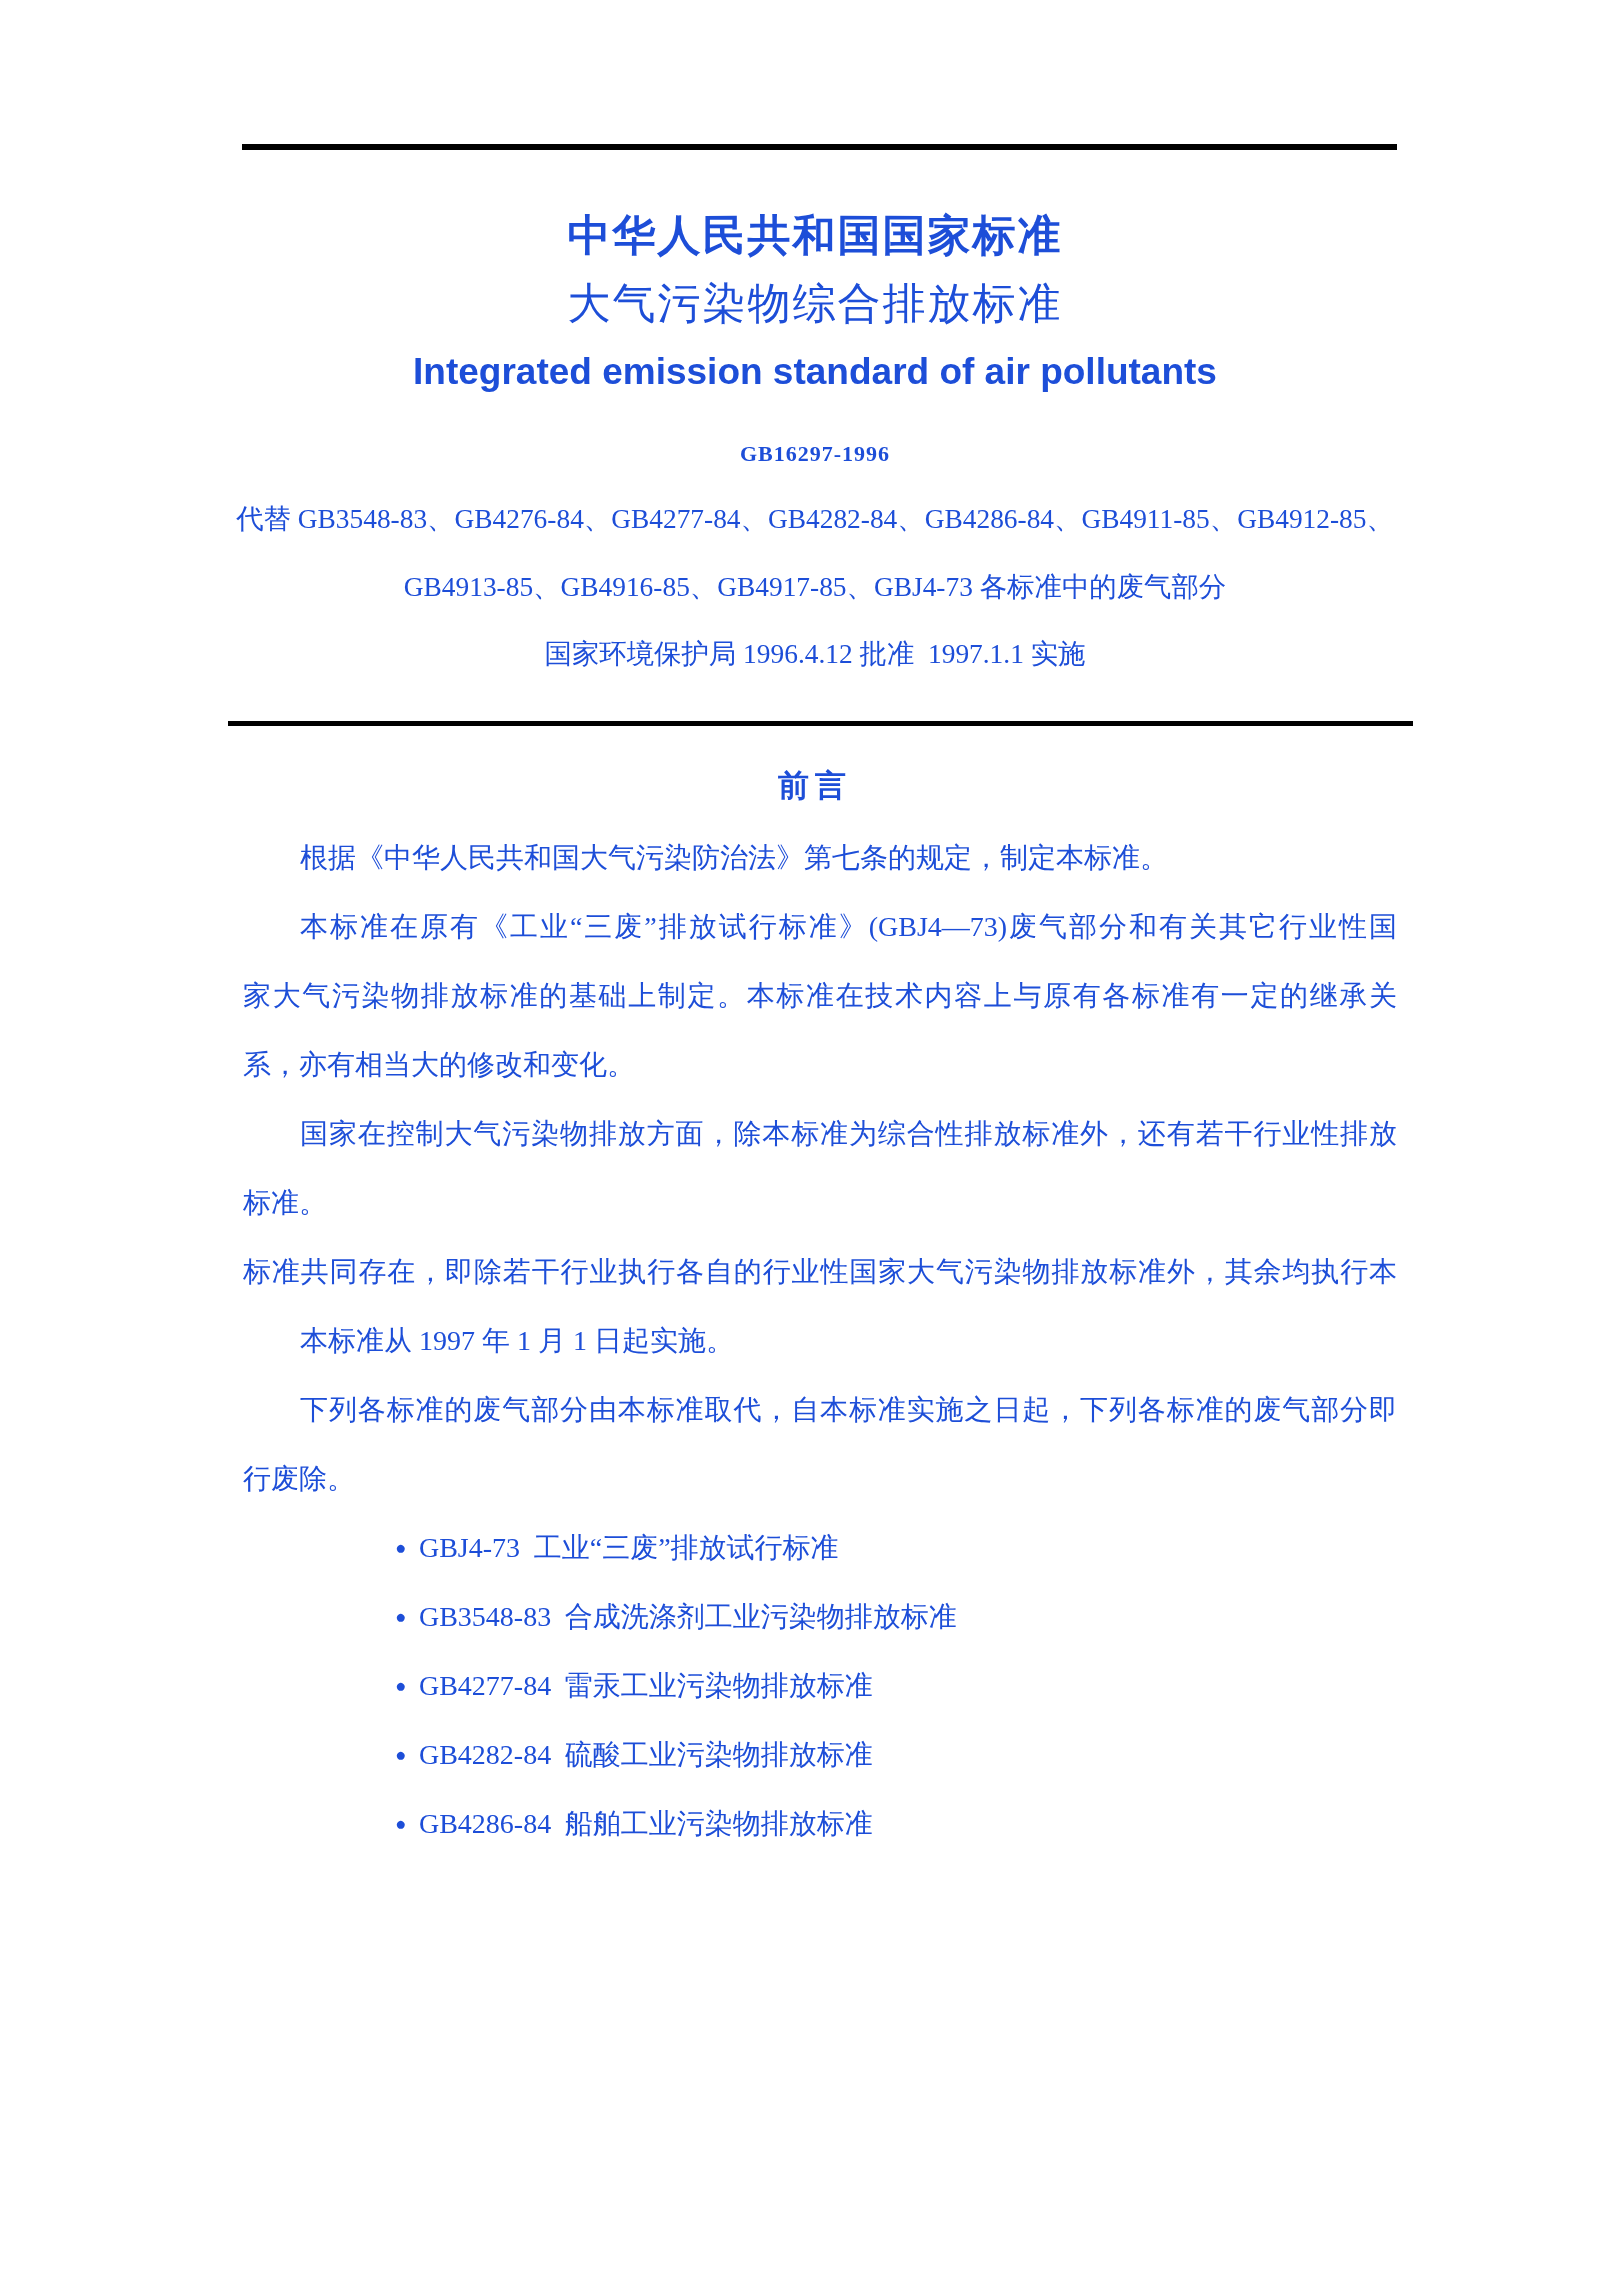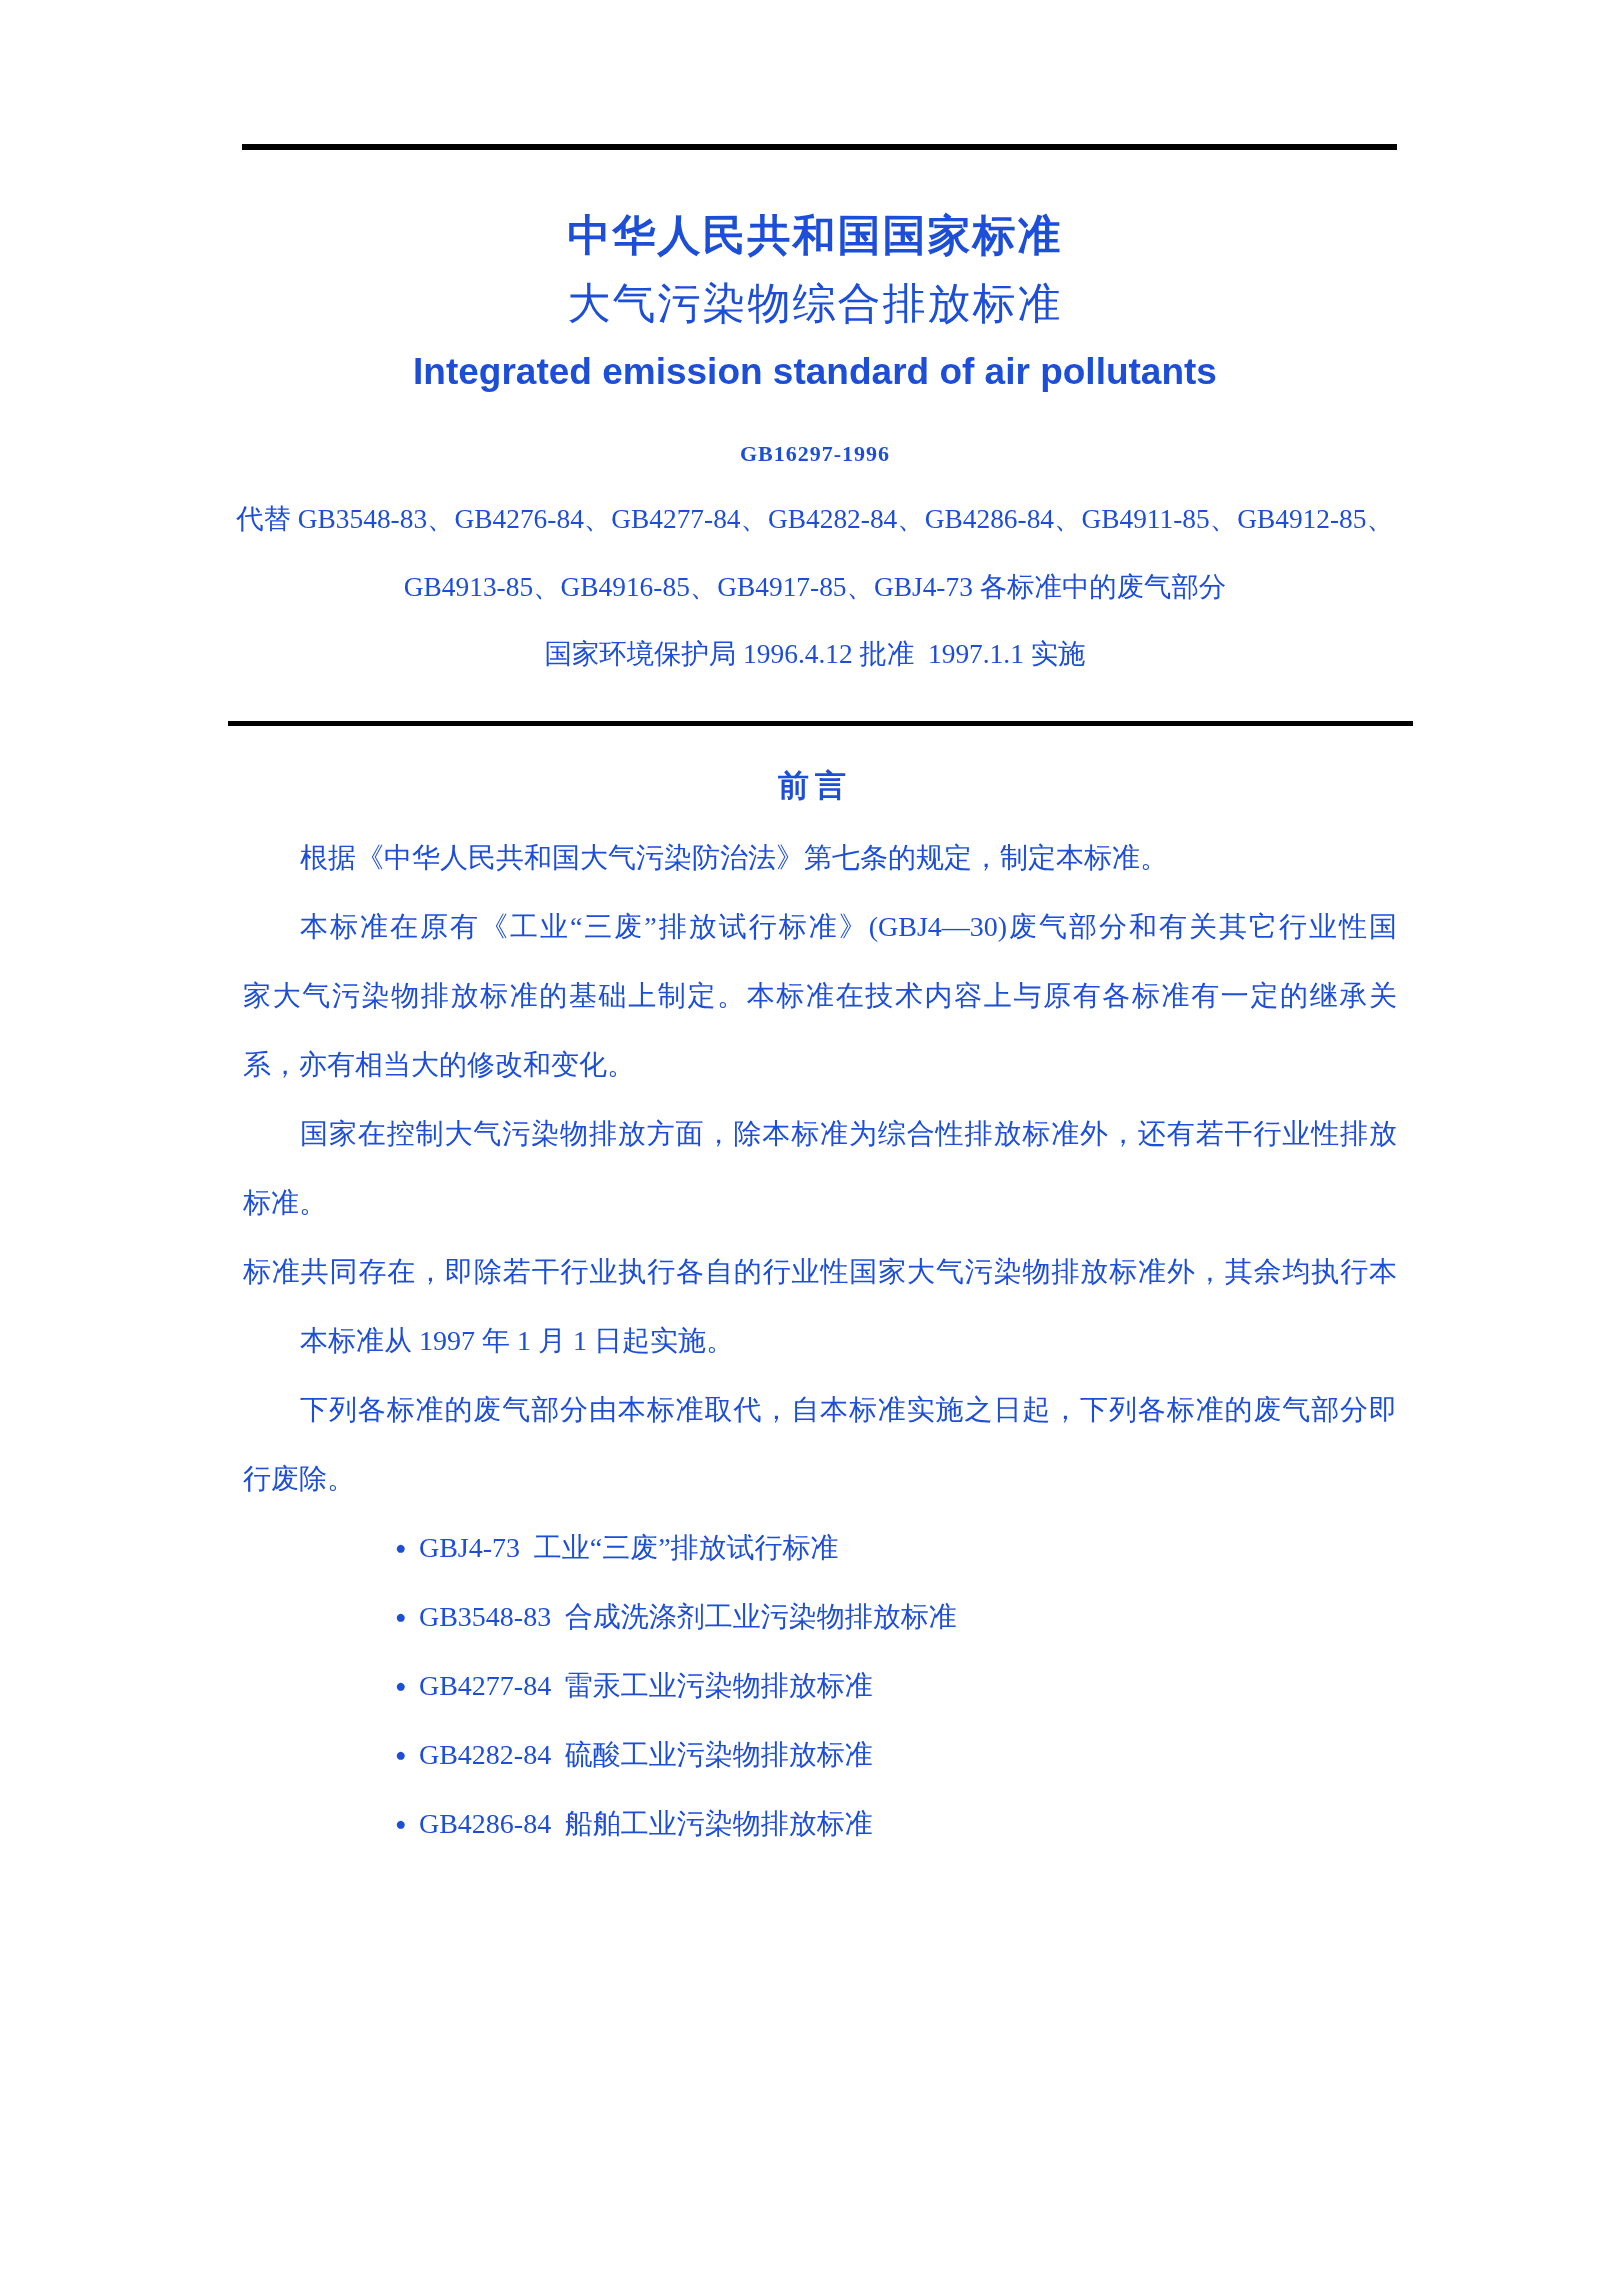--- a/index.html
+++ b/index.html
@@ -139,21 +139,21 @@
     <div class="centered approval">国家环境保护局 1996.4.12 批准  1997.1.1 实施</div>
   </header>
 
   <div class="rule rule-mid"></div>
 
   <main>
     <h3 class="centered foreword-heading">前言</h3>
 
     <div class="body-text">
       <div class="line indent">根据《中华人民共和国大气污染防治法》第七条的规定，制定本标准。</div>
-      <div class="line indent fill">本标准在原有《工业“三废”排放试行标准》(GBJ4—30)废气部分和有关其它行业性国</div>
+      <div class="line indent fill">本标准在原有《工业“三废”排放试行标准》(GBJ4—73)废气部分和有关其它行业性国</div>
       <div class="line fill">家大气污染物排放标准的基础上制定。本标准在技术内容上与原有各标准有一定的继承关</div>
       <div class="line">系，亦有相当大的修改和变化。</div>
       <div class="line indent fill">国家在控制大气污染物排放方面，除本标准为综合性排放标准外，还有若干行业性排放</div>
       <div class="line">标准。</div>
       <div class="line fill">标准共同存在，即除若干行业执行各自的行业性国家大气污染物排放标准外，其余均执行本</div>
       <div class="line indent">本标准从 1997 年 1 月 1 日起实施。</div>
       <div class="line indent fill">下列各标准的废气部分由本标准取代，自本标准实施之日起，下列各标准的废气部分即</div>
       <div class="line">行废除。</div>
 
       <div class="line bullet">

